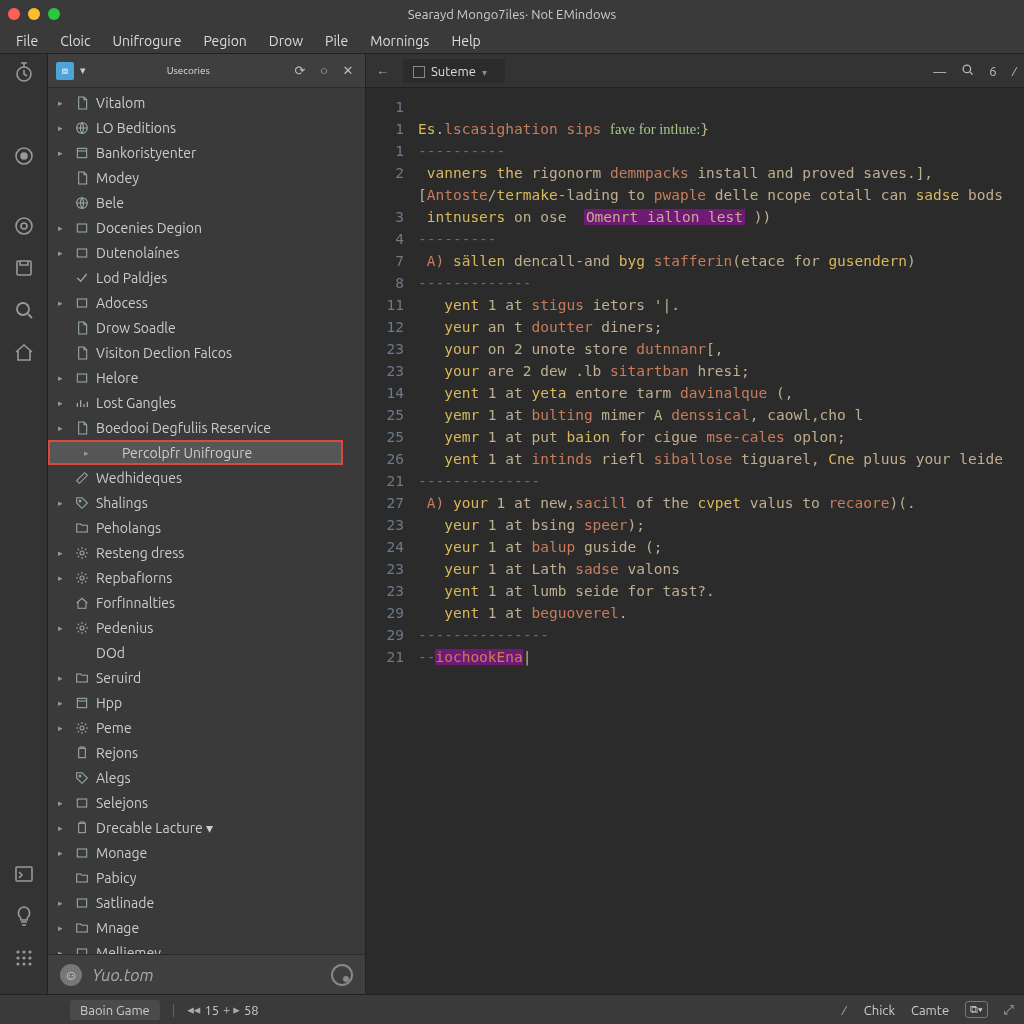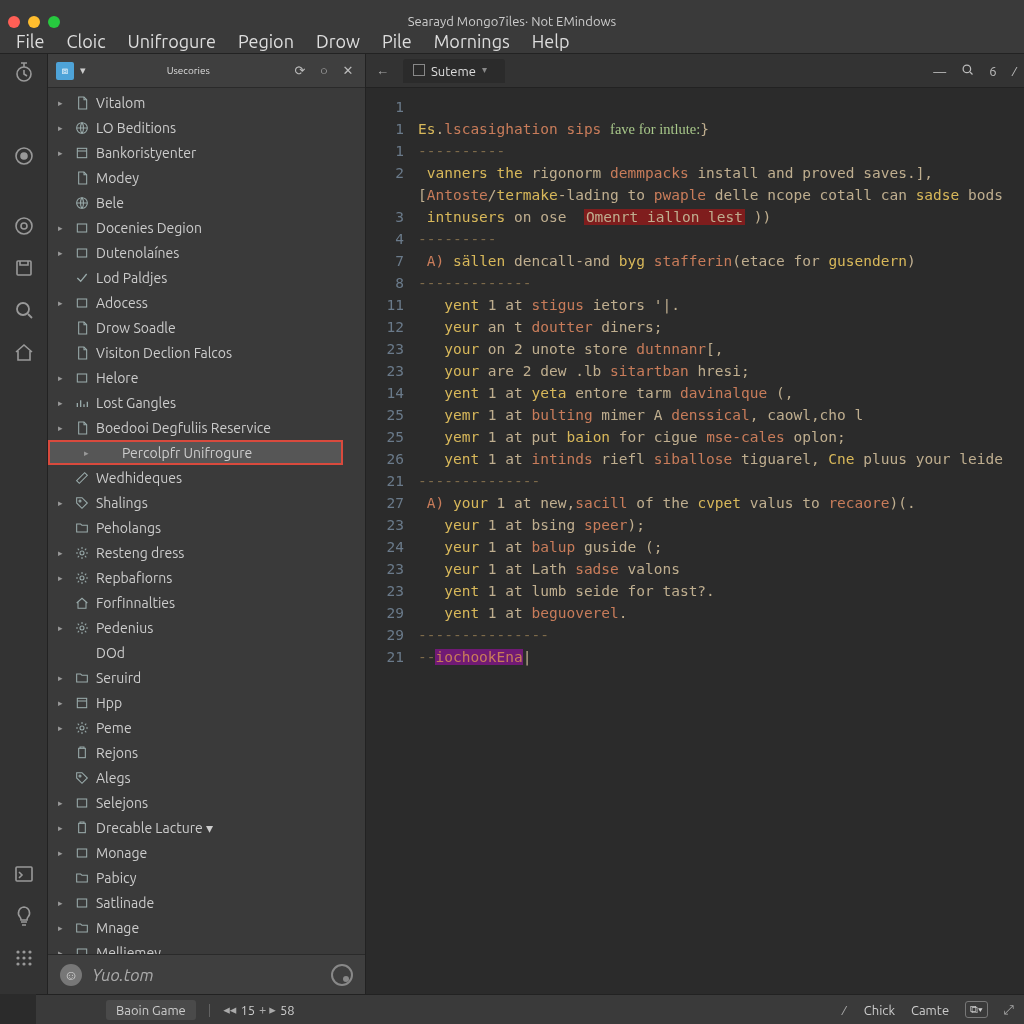--- a/index.html
+++ b/index.html
@@ -13,21 +13,21 @@
     display: flex;
     flex-direction: column;
     font-size: 13px;
   }
 
   
   .titlebar {
     height: 28px;
     background: #3a3a3a;
     display: flex;
-    align-items: flex-end;
+    align-items: center;
     padding: 0 8px;
     position: relative;
   }
   .traffic-lights { display: flex; gap: 8px; }
   .tl { width: 12px; height: 12px; border-radius: 50%; }
   .tl-close { background: #ff5f56; }
   .tl-min { background: #ffbd2e; }
   .tl-max { background: #27c93f; }
   .titlebar .title {
     position: absolute; left: 0; right: 0; text-align: center;
@@ -40,21 +40,21 @@
     background: #3a3a3a;
     display: flex;
     align-items: center;
     padding-left: 6px;
     gap: 2px;
     border-bottom: 1px solid #222;
   }
   .menubar .menu-item {
     padding: 3px 10px;
     color: #ddd;
-    font-size: 18px;
+    font-size: 14px;
     border-radius: 3px;
     cursor: pointer;
   }
 
   
   .main {
     flex: 1;
     display: flex;
     min-height: 0;
   }
@@ -178,21 +178,21 @@
   .editor-tabs {
     height: 34px;
     display: flex; align-items: center;
     background: #333;
     border-bottom: 1px solid #222;
     padding: 0 6px;
     gap: 10px;
   }
   .editor-tabs .nav-arrow { color:#aaa; padding:0 4px; cursor:pointer; }
   .editor-tabs .tab {
-    display: flex; align-items: flex-start; gap: 6px;
+    display: flex; align-items: flex-end; gap: 6px;
     background: #2b2b2b;
     padding: 5px 18px 5px 10px;
     border-radius: 3px 3px 0 0;
     color:#ddd;
   }
   .editor-tabs .tab .doc-icon { width:12px; height:12px; border:1px solid #888; }
   .editor-tabs .tab .tab-caret { color:#888; font-size:10px; }
   .editor-tabs .right-actions {
     margin-left: auto; display: flex; gap: 14px; align-items:center;
     color:#bbb;
@@ -220,35 +220,34 @@
     flex: 1;
     padding: 8px 0 8px 4px;
     white-space: pre;
     overflow-x: hidden;
     color: #bfae8f;
   }
   .code .dash { color: #7d6a4a; }
   .code .kw   { color: #c87c5a; }
   .code .id   { color: #d8b85a; }
   .code .str  { color: #a8c88a; font-family: Liberation Serif, serif; }
-  .code .box  { background:#7f1d1d; padding:0 2px; }
+  .code .box  { background:#701a75; padding:0 2px; }
   .code .hlend{ color:#c87c5a; background:#701a75; }
 
   
   .statusbar {
     height: 30px;
     background: #3a3a3a;
     border-top: 1px solid #222;
     display: flex;
     align-items: center;
     padding: 0 10px;
     gap: 12px;
     color:#ccc;
     font-size: 13px;
-    margin-left: 36px;
   }
   .statusbar .chip {
     background: #4a4a4a;
     padding: 3px 10px;
     border-radius: 3px;
   }
   .statusbar .sep { color:#666; }
   .statusbar .pager { display:flex; gap:4px; align-items:center; }
   .statusbar .pager .pg-btn { color:#aaa; cursor:pointer; }
   .statusbar .right { margin-left: auto; display:flex; gap:16px; align-items:center; }

